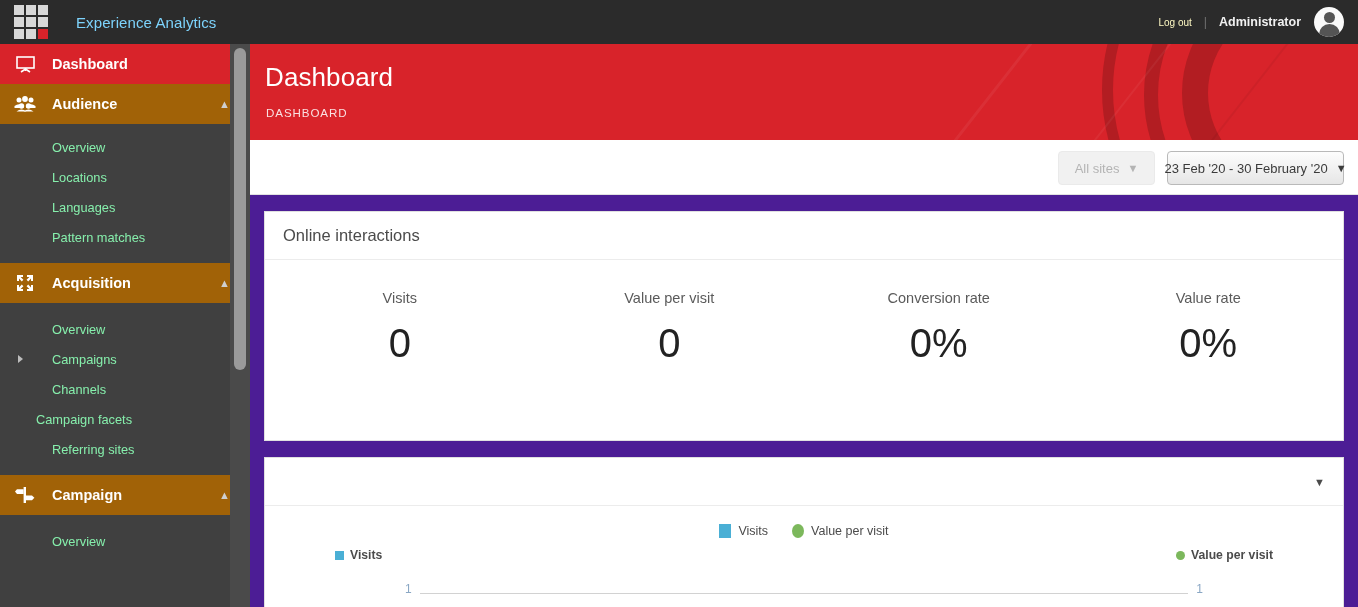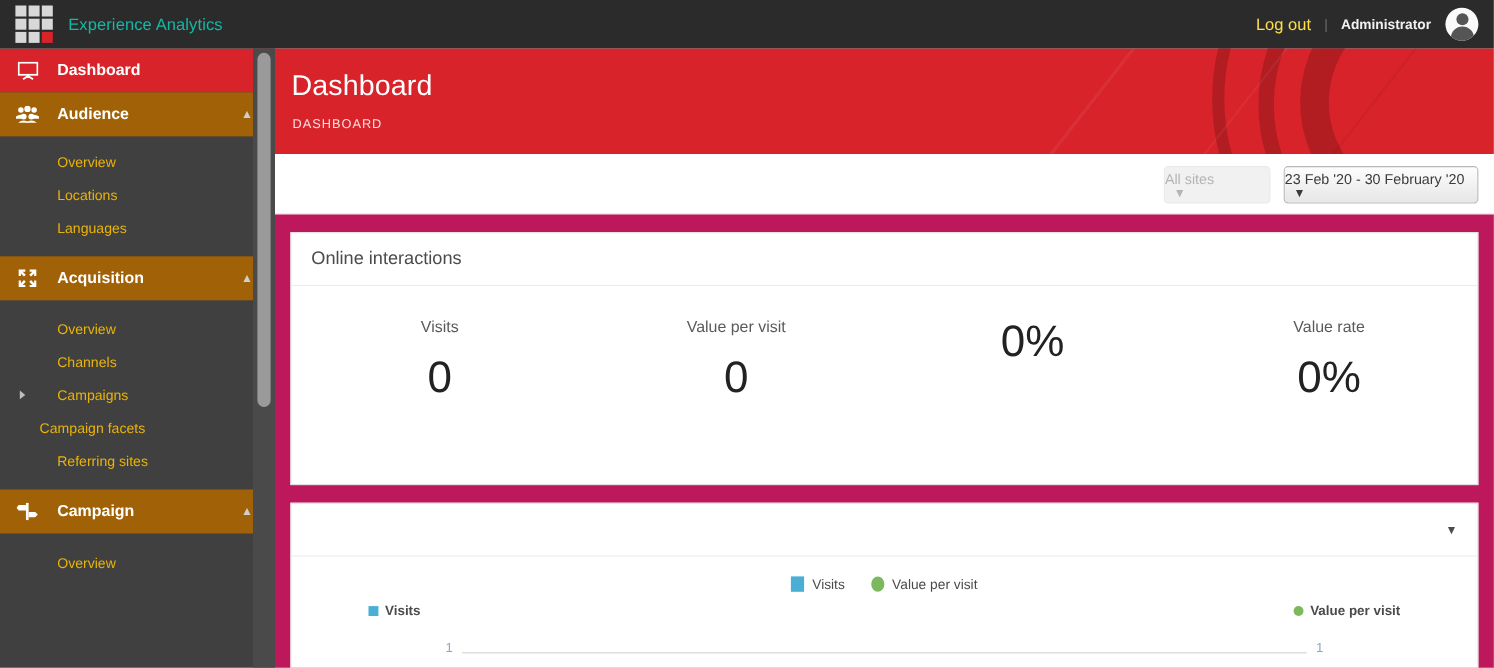--- a/index.html
+++ b/index.html
@@ -23,31 +23,31 @@
     width: 34px; height: 34px;
     margin-left: 14px;
     display: grid;
     grid-template-columns: repeat(3, 1fr);
     grid-template-rows: repeat(3, 1fr);
     gap: 2px;
   }
   #logo-grid span { background: #d8d8d8; display: block; }
   #logo-grid span.accent { background: #d8232a; }
   #app-title {
-    margin-left: 14px;
-    color: #14b8a6;
+    margin-left: 28px;
+    color: #7dd3fc;
     font-size: 15px;
     letter-spacing: .1px;
   }
   #topbar-right {
     margin-left: auto; margin-right: 14px;
     display: flex; align-items: center;
   }
   #logout-link {
-    color: #fde047; font-size: 15px; text-decoration: none;
+    color: #fef9c3; font-size: 10px; text-decoration: none;
   }
   #topbar-sep { color: #6e6e6e; margin: 0 12px; font-size: 12.5px; }
   #user-name { color: #f2f2f2; font-size: 12.5px; font-weight: bold; }
   #avatar {
     width: 30px; height: 30px; border-radius: 50%;
     background: #fafafa; margin-left: 13px;
     position: relative; overflow: hidden;
   }
   #avatar::before {
     content: ""; position: absolute;
@@ -85,21 +85,21 @@
   }
   .nav-group .lbl { margin-left: 12px; }
   .nav-group .chev {
     position: absolute; right: 20px; top: 50%;
     transform: translateY(-50%);
     color: #cfcfcf; font-size: 11px;
   }
   .nav-sub {
     height: 30px;
     display: flex; align-items: center;
-    color: #eab308; font-size: 12.8px;
+    color: #86efac; font-size: 12.8px;
     padding-left: 52px;
     background: #404040;
     position: relative;
     cursor: pointer;
   }
   .nav-sub.indent { padding-left: 36px; }
   .nav-sub .tri {
     position: absolute; left: 18px; top: 50%;
     transform: translateY(-50%);
     width: 0; height: 0;
@@ -168,42 +168,42 @@
 
   
   #filterbar {
     position: absolute; top: 140px; left: 250px;
     width: 1108px; height: 55px;
     background: #ffffff;
     border-bottom: 1px solid #e2e2e2;
   }
   .pill {
     position: absolute; top: 11px; height: 34px;
-    display: flex; align-items: flex-start; justify-content: center;
+    display: flex; align-items: center; justify-content: center;
     border-radius: 4px; font-size: 13px;
-    cursor: pointer; white-space: nowrap; flex-direction: column;
+    cursor: pointer; white-space: nowrap;
   }
   #site-filter {
     right: 203px; width: 97px;
     background: #f1f1f1; color: #b4b4b4;
     border: 1px solid #eaeaea;
   }
   #date-filter {
     right: 14px; width: 177px;
     background: linear-gradient(#fdfdfd, #e6e6e6);
     color: #3b3b3b;
     border: 1px solid #b9b9b9;
   }
   .pill .caret { margin-left: 8px; font-size: 11px; }
 
   
   #content {
     position: absolute; top: 195px; left: 250px;
     width: 1108px; height: 412px;
-    background: #be185d;
+    background: #4c1d95;
     padding: 16px 14px 0 14px;
     overflow: hidden;
   }
   .panel {
     background: #ffffff;
     border: 1px solid #e0e0e0;
     margin-bottom: 16px;
   }
   .panel-head {
     height: 48px;
@@ -329,44 +329,47 @@
   <div id="nav-spacer-top"></div>
   <div class="nav-sub">
     <span>Overview</span>
   </div>
   <div class="nav-sub">
     <span>Locations</span>
   </div>
   <div class="nav-sub">
     <span>Languages</span>
   </div>
+  <div class="nav-sub">
+    <span>Pattern matches</span>
+  </div>
   <div id="nav-spacer-mid1"></div>
 
   <div class="nav-group">
     <span class="ico">
       <svg width="18" height="18" viewBox="0 0 18 18" aria-hidden="true">
         <path d="M1 1 L7 1 L7 3 L4.6 3 L7.4 5.8 L5.8 7.4 L3 4.6 L3 7 L1 7 Z" fill="#ffffff"></path>
         <path d="M17 1 L17 7 L15 7 L15 4.6 L12.2 7.4 L10.6 5.8 L13.4 3 L11 3 L11 1 Z" fill="#ffffff"></path>
         <path d="M1 17 L1 11 L3 11 L3 13.4 L5.8 10.6 L7.4 12.2 L4.6 15 L7 15 L7 17 Z" fill="#ffffff"></path>
         <path d="M17 17 L11 17 L11 15 L13.4 15 L10.6 12.2 L12.2 10.6 L15 13.4 L15 11 L17 11 Z" fill="#ffffff"></path>
       </svg>
     </span>
     <span class="lbl">Acquisition</span>
     <span class="chev">▲</span>
   </div>
   <div id="nav-spacer-mid2"></div>
   <div class="nav-sub">
     <span>Overview</span>
   </div>
   <div class="nav-sub">
-    <span>Channels</span>
-  </div>
-  <div class="nav-sub">
     <span class="tri"></span>
     <span>Campaigns</span>
+  </div>
+  <div class="nav-sub">
+    <span>Channels</span>
   </div>
   <div class="nav-sub indent">
     <span>Campaign facets</span>
   </div>
   <div class="nav-sub">
     <span>Referring sites</span>
   </div>
   <div id="nav-spacer-mid3"></div>
 
   <div class="nav-group">
@@ -422,20 +425,21 @@
     <div id="kpi-row">
       <div class="kpi">
         <div class="kpi-label">Visits</div>
         <div class="kpi-value">0</div>
       </div>
       <div class="kpi">
         <div class="kpi-label">Value per visit</div>
         <div class="kpi-value">0</div>
       </div>
       <div class="kpi">
+        <div class="kpi-label">Conversion rate</div>
         <div class="kpi-value">0%</div>
       </div>
       <div class="kpi">
         <div class="kpi-label">Value rate</div>
         <div class="kpi-value">0%</div>
       </div>
     </div>
   </div>
 
   <div class="panel">

